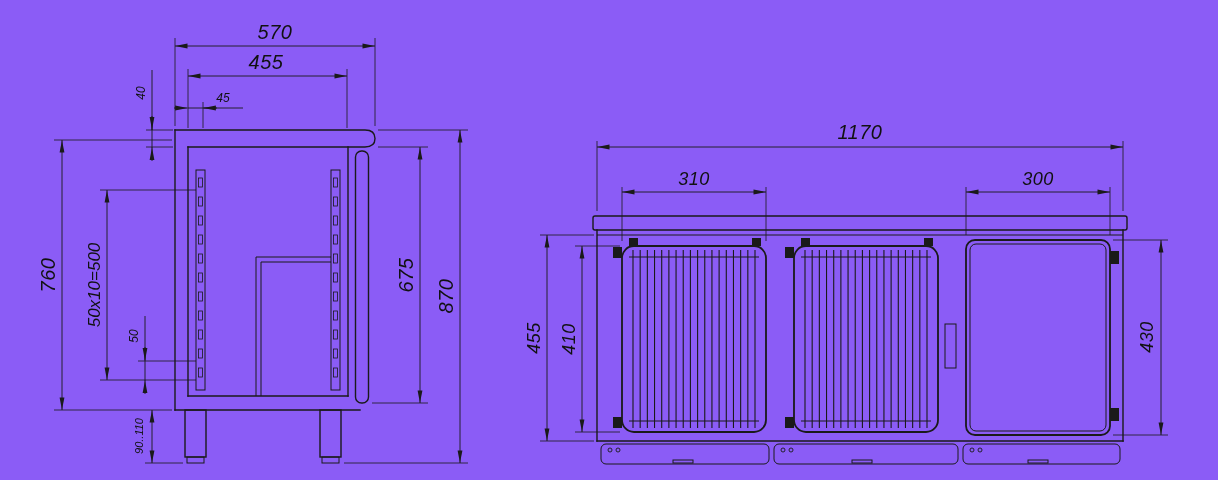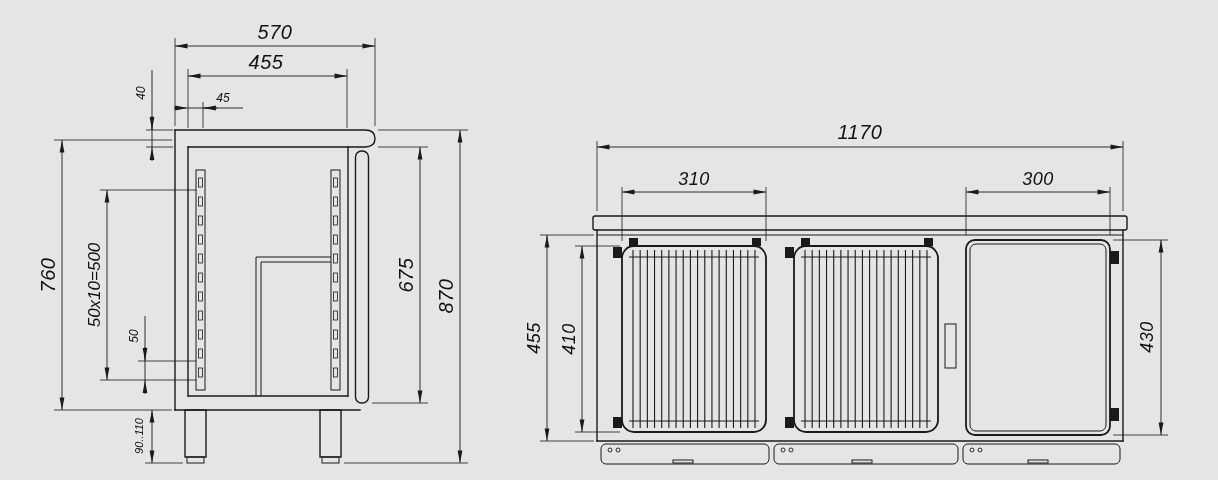--- a/index.html
+++ b/index.html
@@ -1,16 +1,16 @@
 <!DOCTYPE html>
 <html><head>
 <meta charset="utf-8">
 <style>
   html,body{margin:0;padding:0;background:#ffffff;}
-  .page{width:1218px;height:480px;background:#e5e5e5;position:relative;overflow:hidden;}
+  .page{width:1218px;height:480px;background:#8b5cf6;position:relative;overflow:hidden;}
   svg{display:block;}
   .obj{stroke:#1a1a1a;stroke-width:1.4;fill:none;stroke-linecap:square;}
   .thin{stroke:#1a1a1a;stroke-width:1;fill:none;}
   .frame{stroke:#1a1a1a;stroke-width:1.8;fill:none;}
   .dimline{stroke:#1a1a1a;stroke-width:0.9;fill:none;}
   .ext{stroke:#1a1a1a;stroke-width:0.8;fill:none;}
   .hinge{fill:#1a1a1a;stroke:none;}
   .screw{fill:none;stroke:#1a1a1a;stroke-width:0.9;}
   #grid1-wires line,#grid2-wires line{stroke:#1a1a1a;stroke-width:1.1;}
   #rail-left-slots rect,#rail-right-slots rect{fill:none;stroke:#1a1a1a;stroke-width:0.8;}

